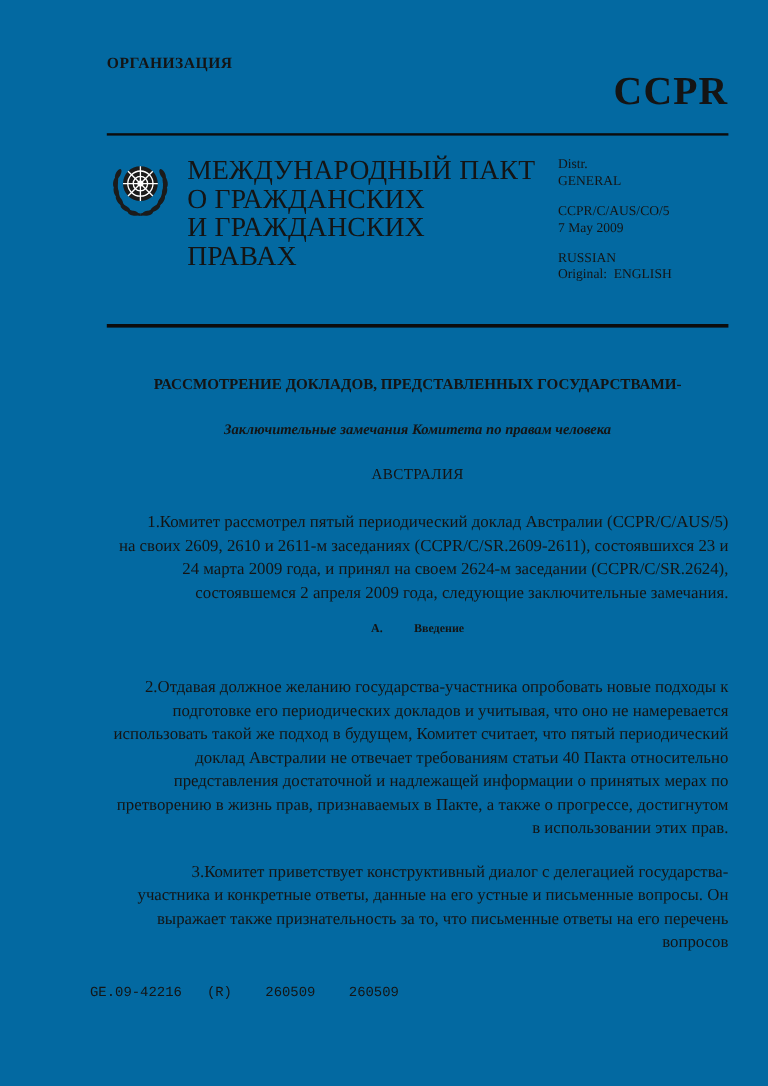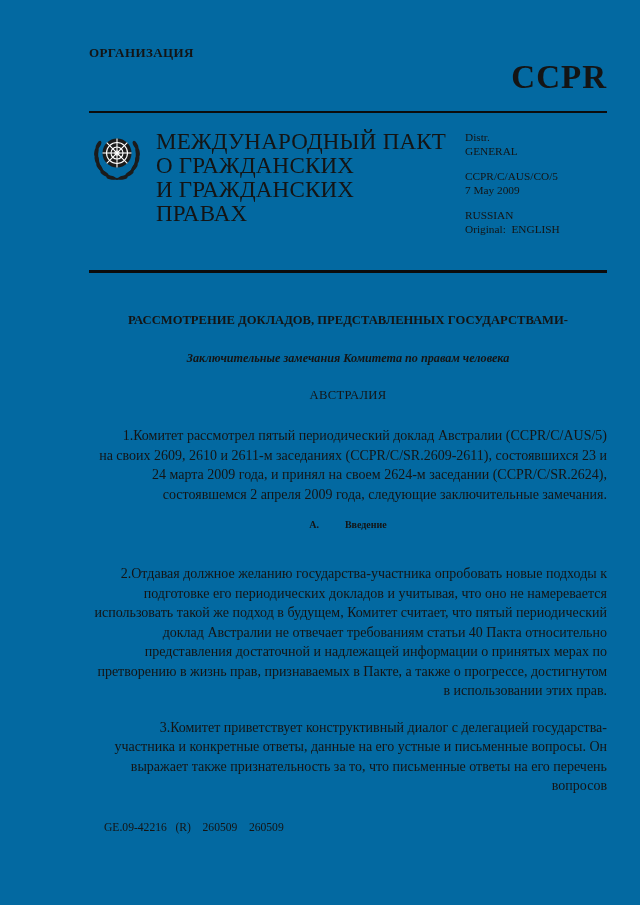--- a/index.html
+++ b/index.html
@@ -45,22 +45,22 @@
   .section-heading .sec-label { margin-right: 26px; }
 
   
   .para { margin-top: 23px; font-size: 14px; line-height: 19.5px; text-align: right; }
   .para .para-num { display: inline-block; width: 32px; }
   .para.p2 { margin-top: 34px; }
   .para.p3 { margin-top: 17px; }
 
   
   .page-footer {
-    position: absolute; left: 104px; top: 821px;
-    font-size: 11.6px; white-space: pre;
+    position: absolute; left: 75px; top: 821px;
+    font-size: 11.6px; white-space: pre; font-family: Liberation Mono, monospace;
   }
 </style>
 </head>
 <body>
 
 <div class="page">
 
   <div class="top-header">
     <div class="org-name">
       <div>ОРГАНИЗАЦИЯ</div>

